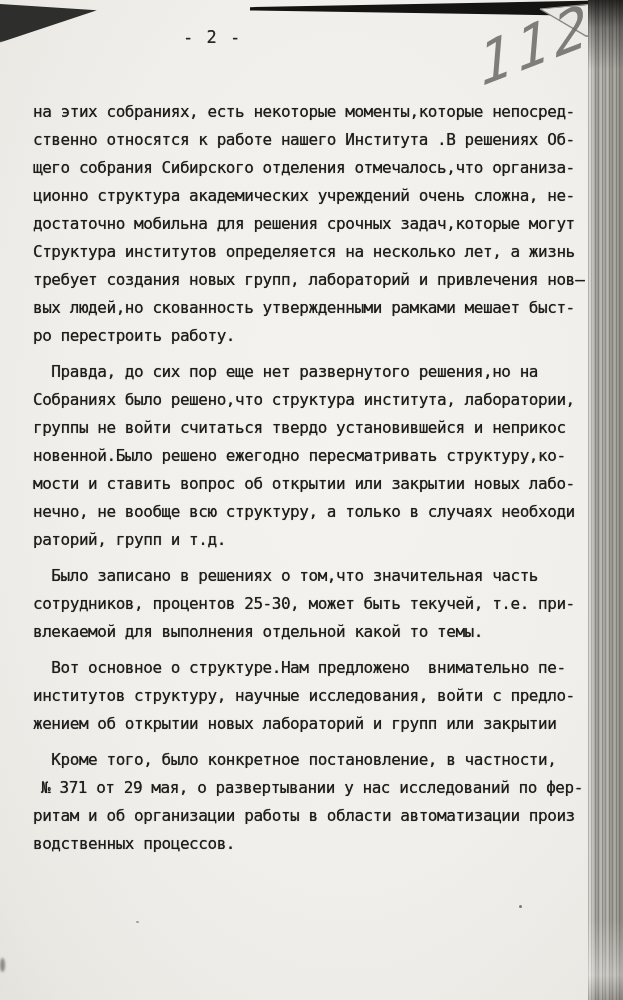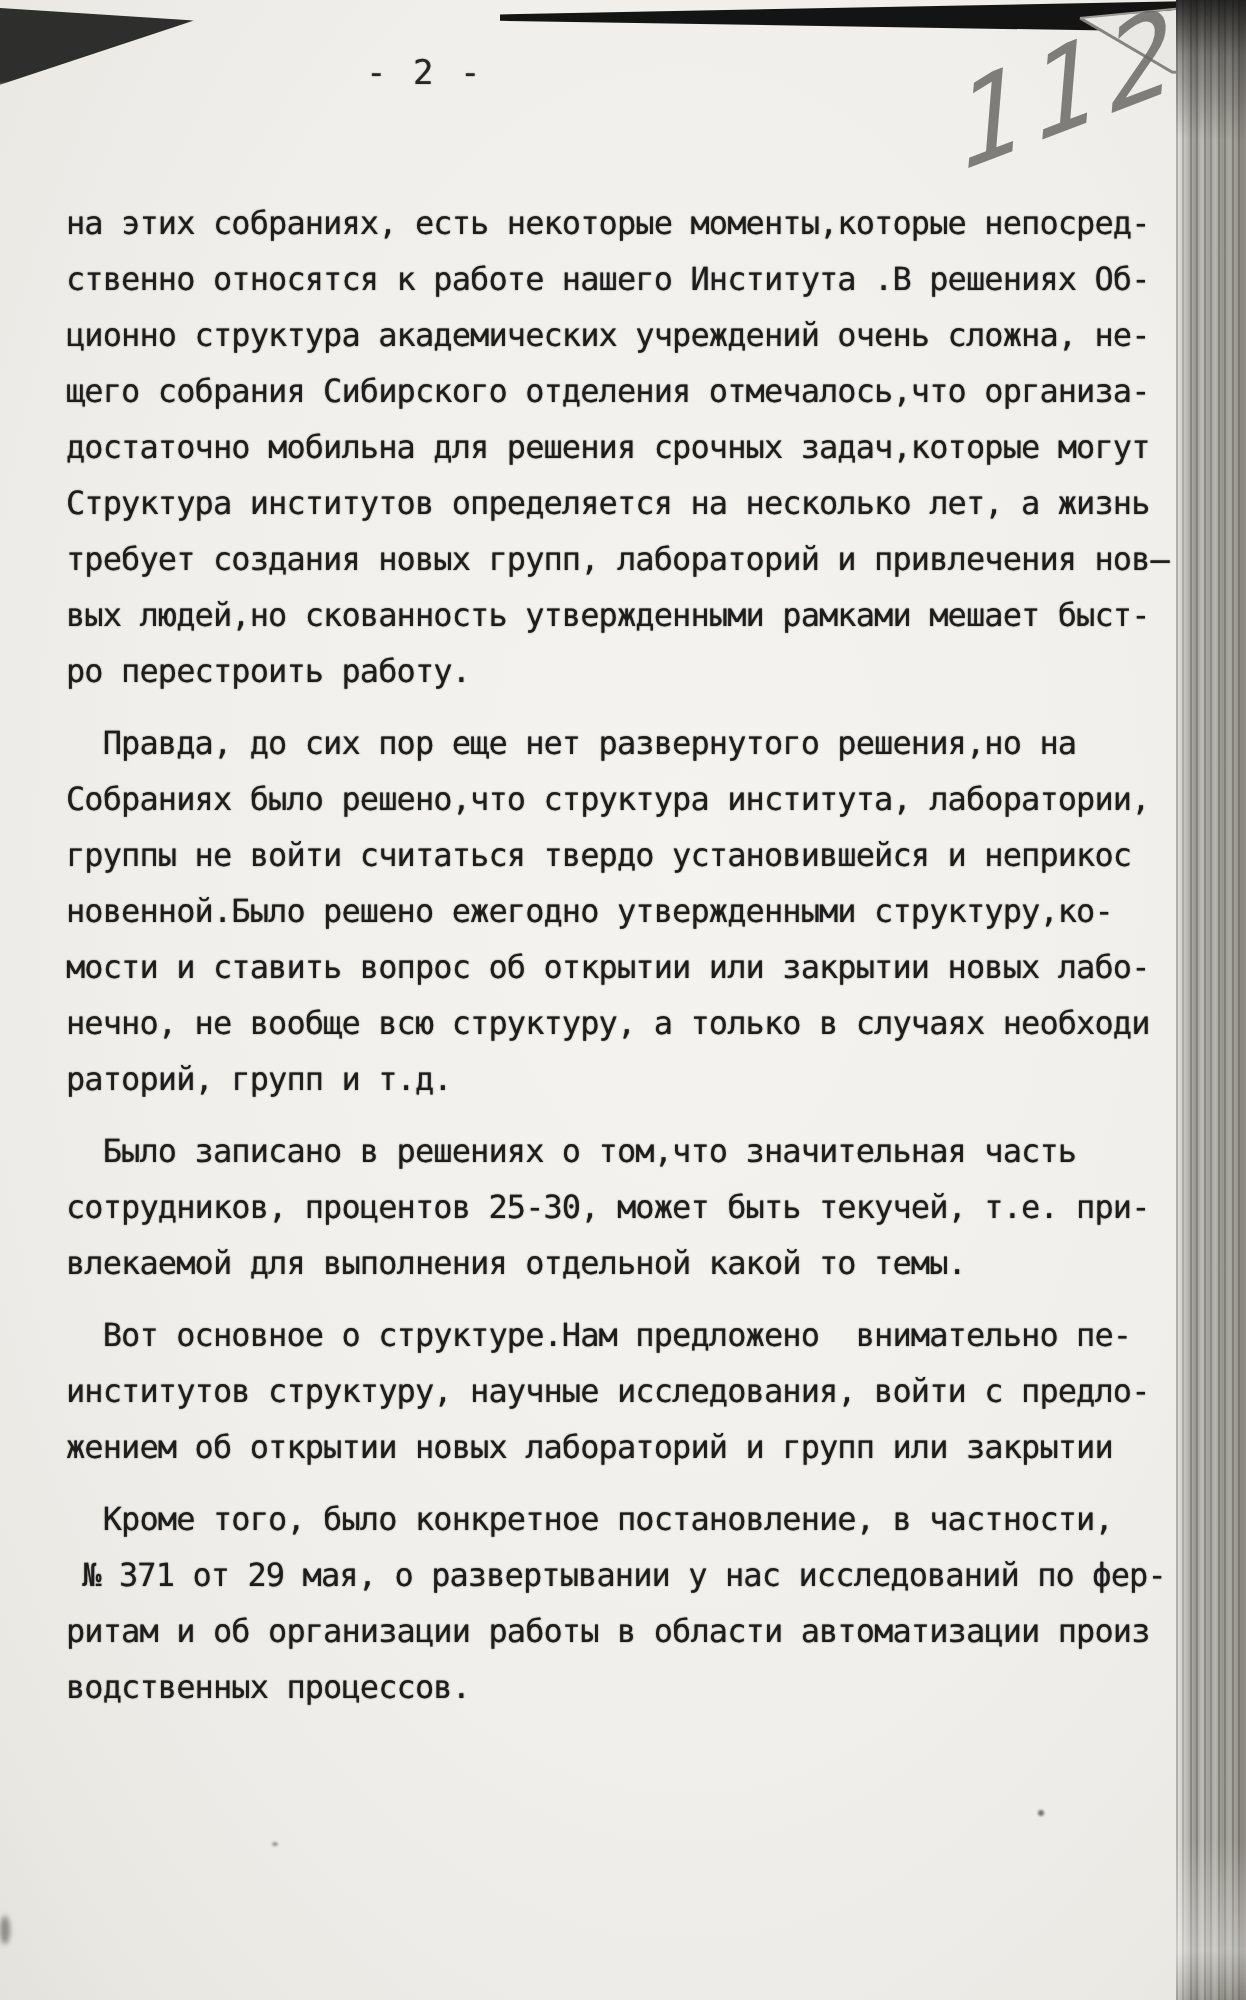--- a/index.html
+++ b/index.html
@@ -101,31 +101,31 @@
 
   <div class="scan-edge-band"></div>
 
   <div class="page-number">- 2 -</div>
 
   <div class="handwritten-number">112</div>
 
   <div class="doc-body">
     <div class="line">на этих собраниях, есть некоторые моменты,которые непосред-</div>
     <div class="line">ственно относятся к работе нашего Института .В решениях Об-</div>
+    <div class="line">щего собрания Сибирского отделения отмечалось,что организа-</div>
     <div class="line">ционно структура академических учреждений очень сложна, не-</div>
-    <div class="line">щего собрания Сибирского отделения отмечалось,что организа-</div>
     <div class="line">достаточно мобильна для решения срочных задач,которые могут</div>
     <div class="line">Структура институтов определяется на несколько лет, а жизнь</div>
     <div class="line">требует создания новых групп, лабораторий и привлечения нов̶</div>
     <div class="line">вых людей,но скованность утвержденными рамками мешает быст-</div>
     <div class="line">ро перестроить работу.</div>
     <div class="line para">  Правда, до сих пор еще нет развернутого решения,но на</div>
     <div class="line">Собраниях было решено,что структура института, лаборатории,</div>
     <div class="line">группы не войти считаться твердо установившейся и неприкос</div>
-    <div class="line">новенной.Было решено ежегодно утвержденными структуру,ко-</div>
+    <div class="line">новенной.Было решено ежегодно пересматривать структуру,ко-</div>
     <div class="line">мости и ставить вопрос об открытии или закрытии новых лабо-</div>
     <div class="line">нечно, не вообще всю структуру, а только в случаях необходи</div>
     <div class="line">раторий, групп и т.д.</div>
     <div class="line para">  Было записано в решениях о том,что значительная часть</div>
     <div class="line">сотрудников, процентов 25-30, может быть текучей, т.е. при-</div>
     <div class="line">влекаемой для выполнения отдельной какой то темы.</div>
     <div class="line para">  Вот основное о структуре.Нам предложено  внимательно пе-</div>
     <div class="line">институтов структуру, научные исследования, войти с предло-</div>
     <div class="line">жением об открытии новых лабораторий и групп или закрытии</div>
     <div class="line para">  Кроме того, было конкретное постановление, в частности,</div>

